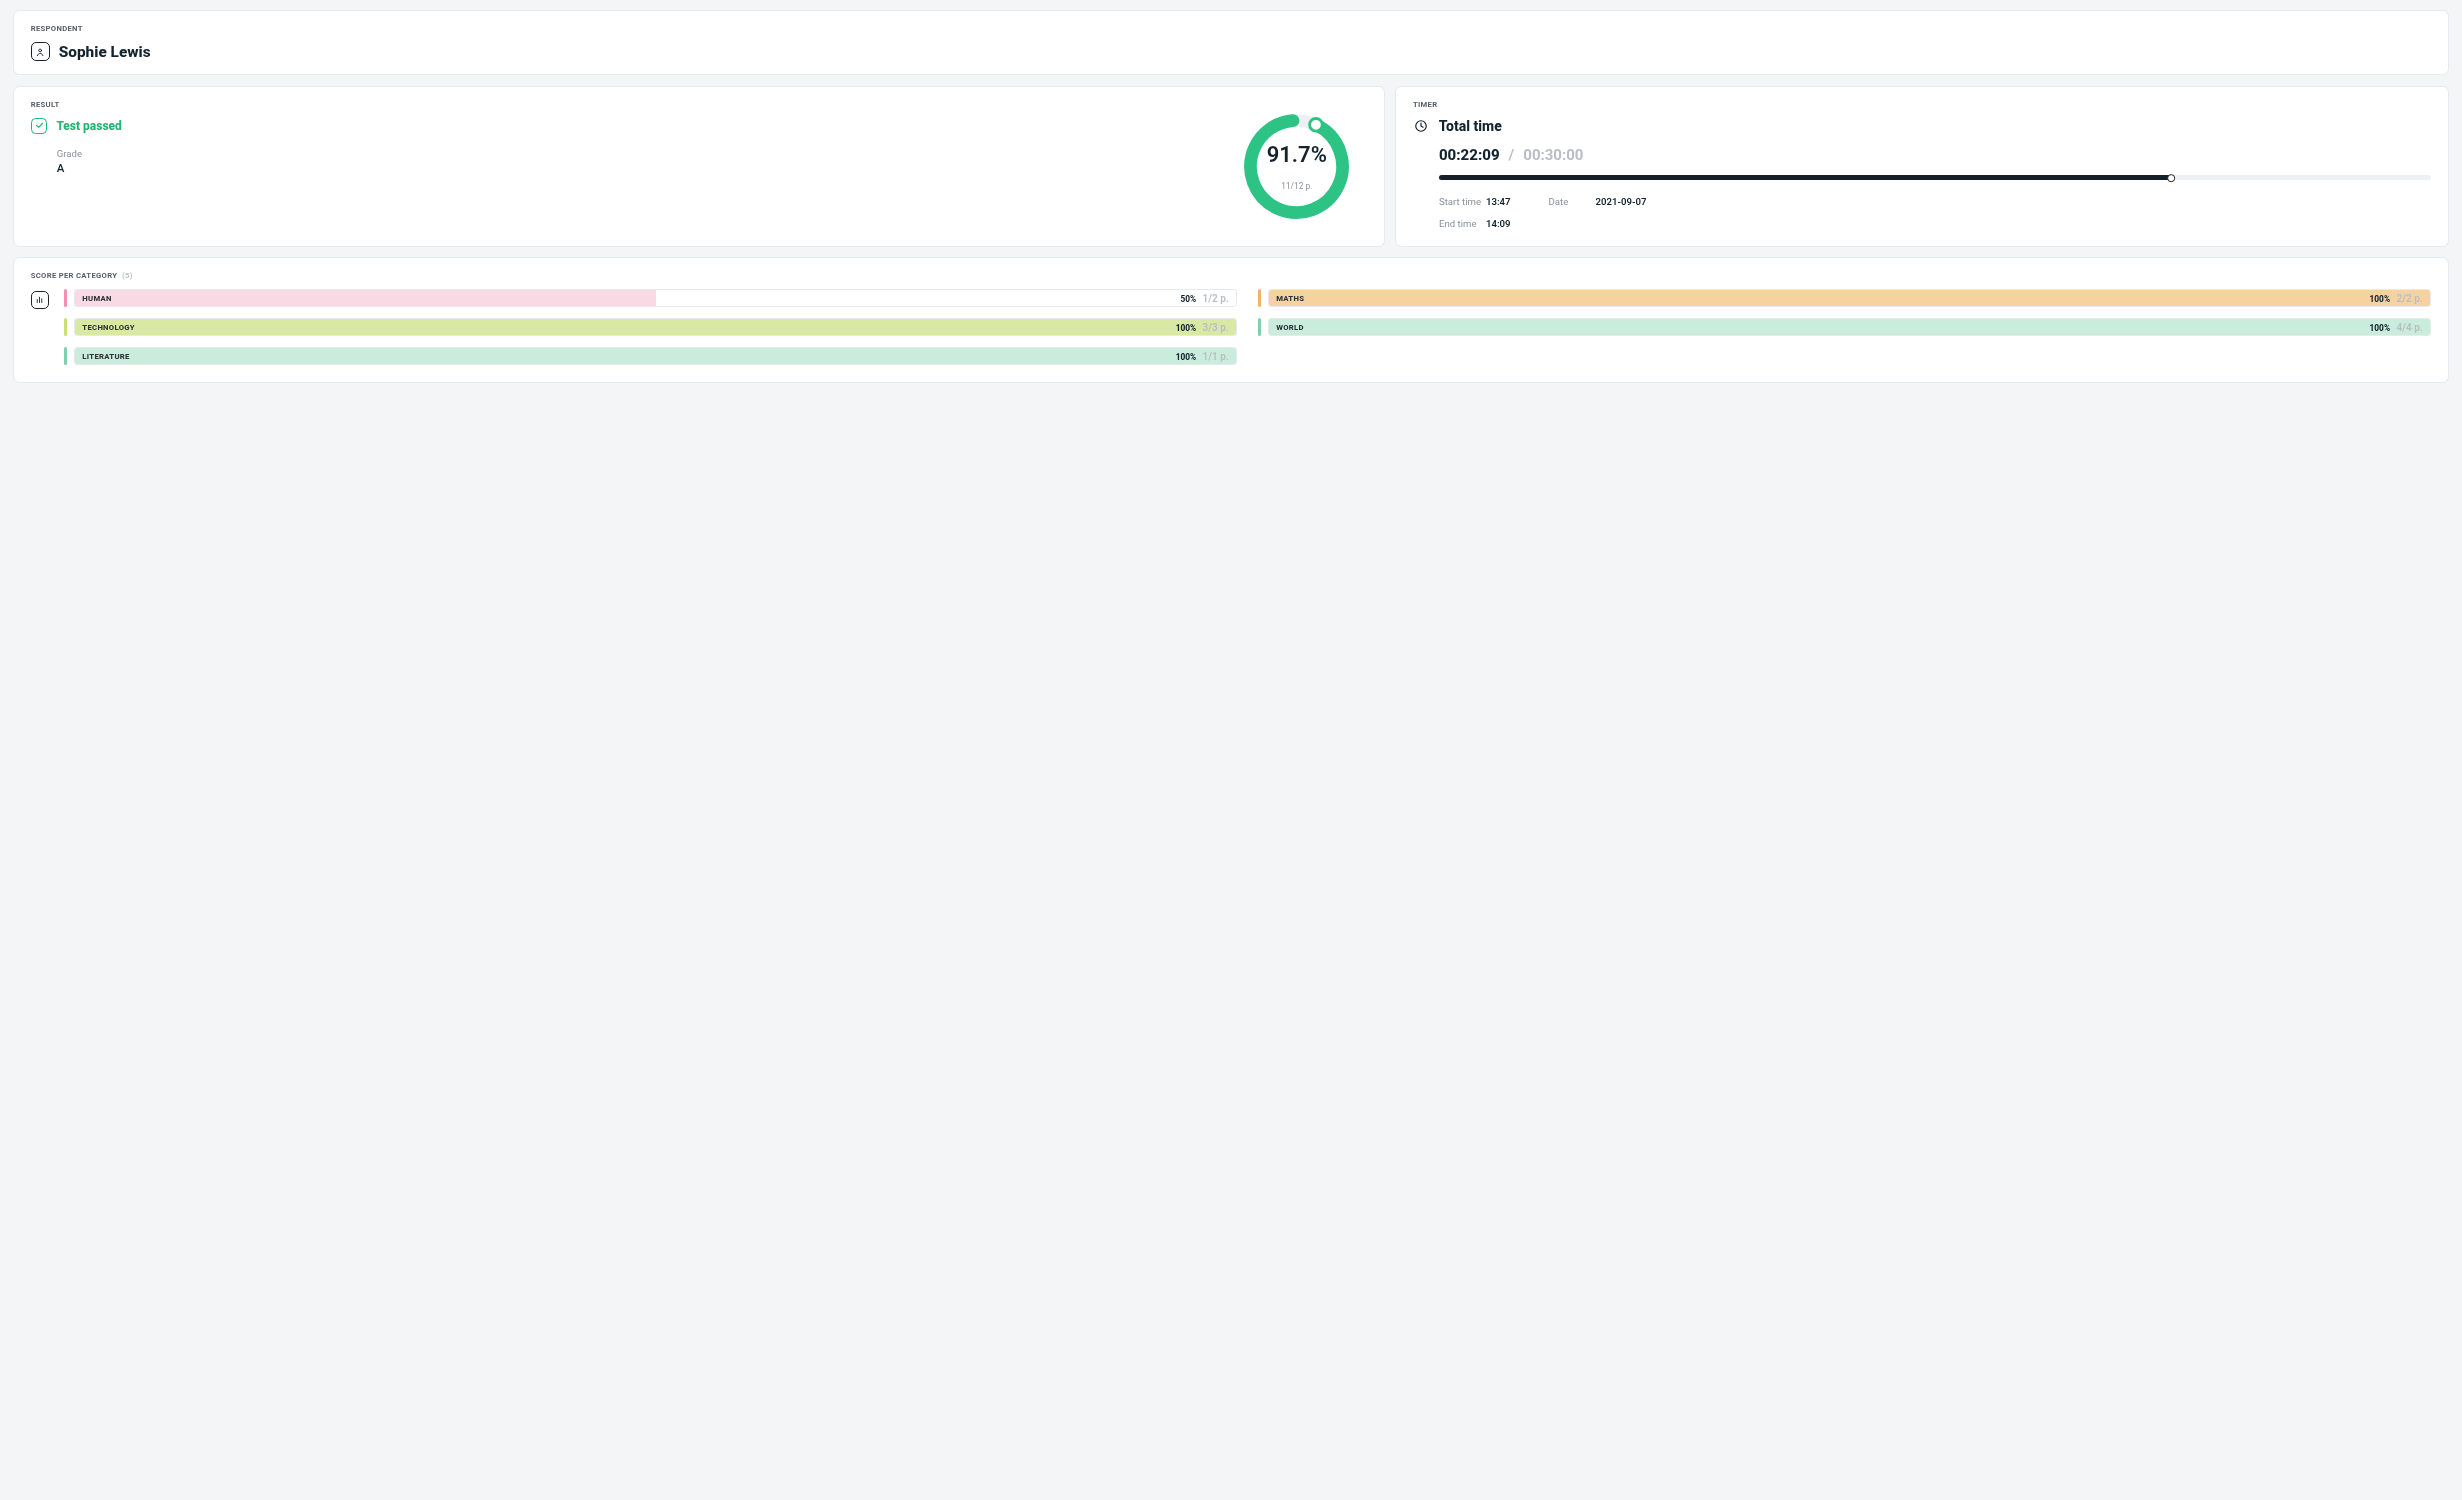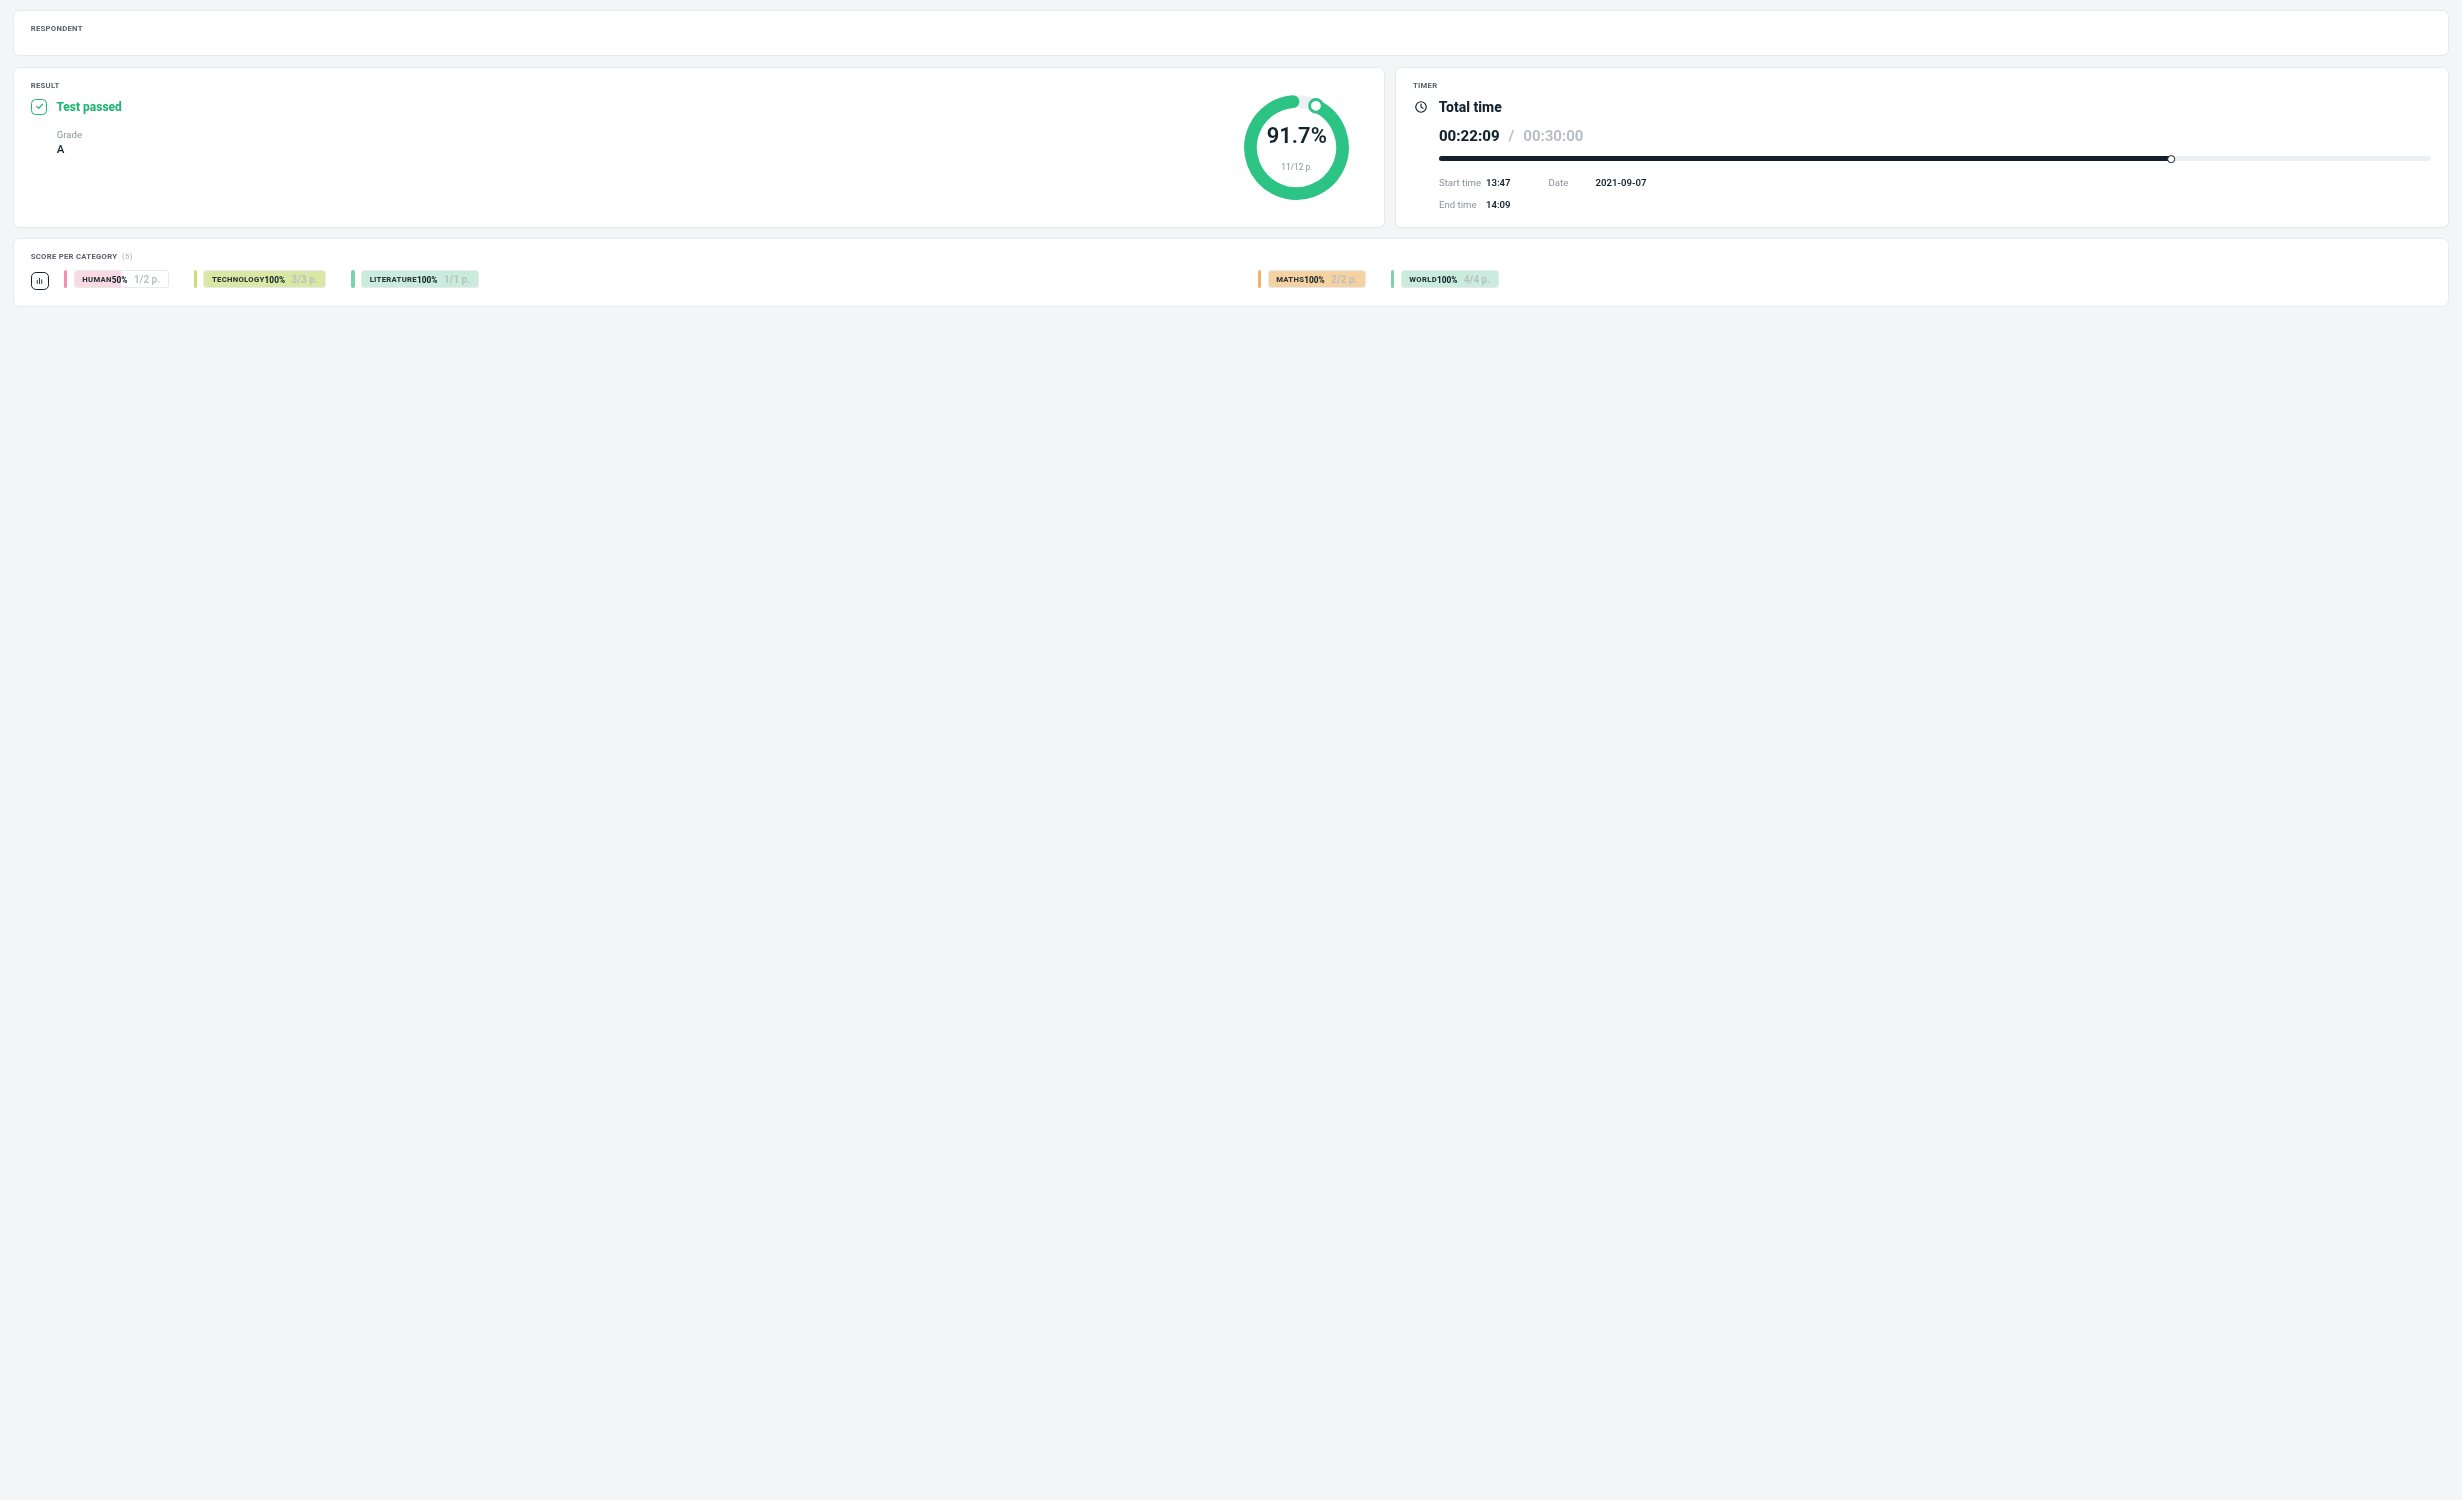--- a/index.html
+++ b/index.html
@@ -107,21 +107,21 @@
   .meta-lbl { color:var(--text-muted); min-width:47px; }
   .meta-val { font-weight:600; }
   
   .spc-body { display:flex; gap:15.4px; }
   .spc-icon {
     width:18px; height:18px; border:1.6px solid #15202b; border-radius:5.1px;
     display:flex; align-items:center; justify-content:center; flex:none; margin-top:1.3px;
   }
   .spc-icon svg { width:9px; height:9px; }
   .spc-cols { flex:1; display:flex; gap:20.5px; }
-  .spc-col { flex:1; display:flex; flex-direction:row; gap:25px; }
+  .spc-col { flex:1; display:flex; flex-direction:column; gap:11px; }
   .cat {
     display:flex; align-items:stretch; gap:6.4px; height:18px;
   }
   .cat-accent { width:3.2px; border-radius:1.9px; flex:none; }
   .cat-bar {
     flex:1; position:relative; border-radius:2.6px; border:0.6px solid var(--panel-border);
     display:flex; align-items:center; justify-content:space-between;
     padding:0 7.7px; overflow:hidden;
   }
   .cat-fill { position:absolute; left:0; top:0; bottom:0; border-radius:1.9px 0 0 1.9px; }
@@ -131,20 +131,29 @@
   }
   .cat-right { display:flex; gap:6.4px; align-items:baseline; position:relative; z-index:1; }
   .cat-pct { font-size:8.3px; font-weight:800; }
   .cat-pts { font-size:10px; color:var(--text-mutedlight); font-weight:600; }
 </style>
 </head>
 <body>
 
 <div class="panel">
   <div class="section-label">RESPONDENT</div>
+  <div class="resp-head">
+    <div class="avatar-frame">
+      <svg viewBox="0 0 24 24" fill="none" stroke="#15202b" stroke-width="2.2" stroke-linecap="round" stroke-linejoin="round">
+        <circle cx="12" cy="8" r="3.2"></circle>
+        <path d="M5.5 20c1.2-3.5 4-5 6.5-5s5.3 1.5 6.5 5"></path>
+      </svg>
+    </div>
+    <div class="resp-name">Sophie Lewis</div>
+  </div>
 </div>
 
 <div class="row">
 
   <div class="panel result-panel">
     <div class="result-left">
       <div class="section-label">RESULT</div>
       <div class="status-row">
         <div class="status-box">
           <svg viewBox="0 0 24 24" fill="none" stroke="var(--green)" stroke-width="3" stroke-linecap="round" stroke-linejoin="round">

